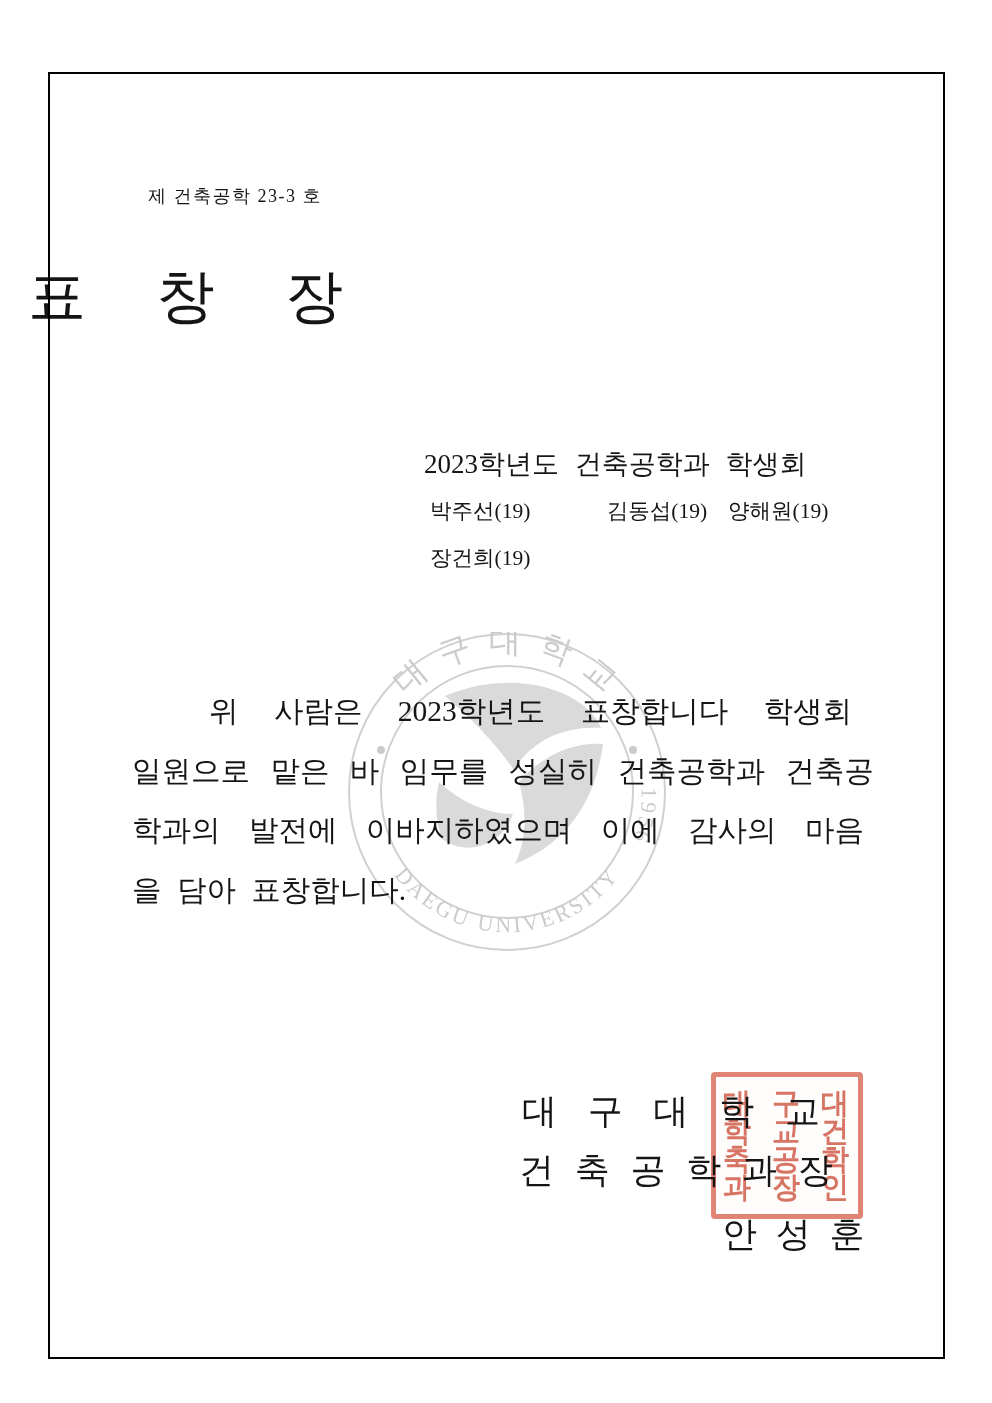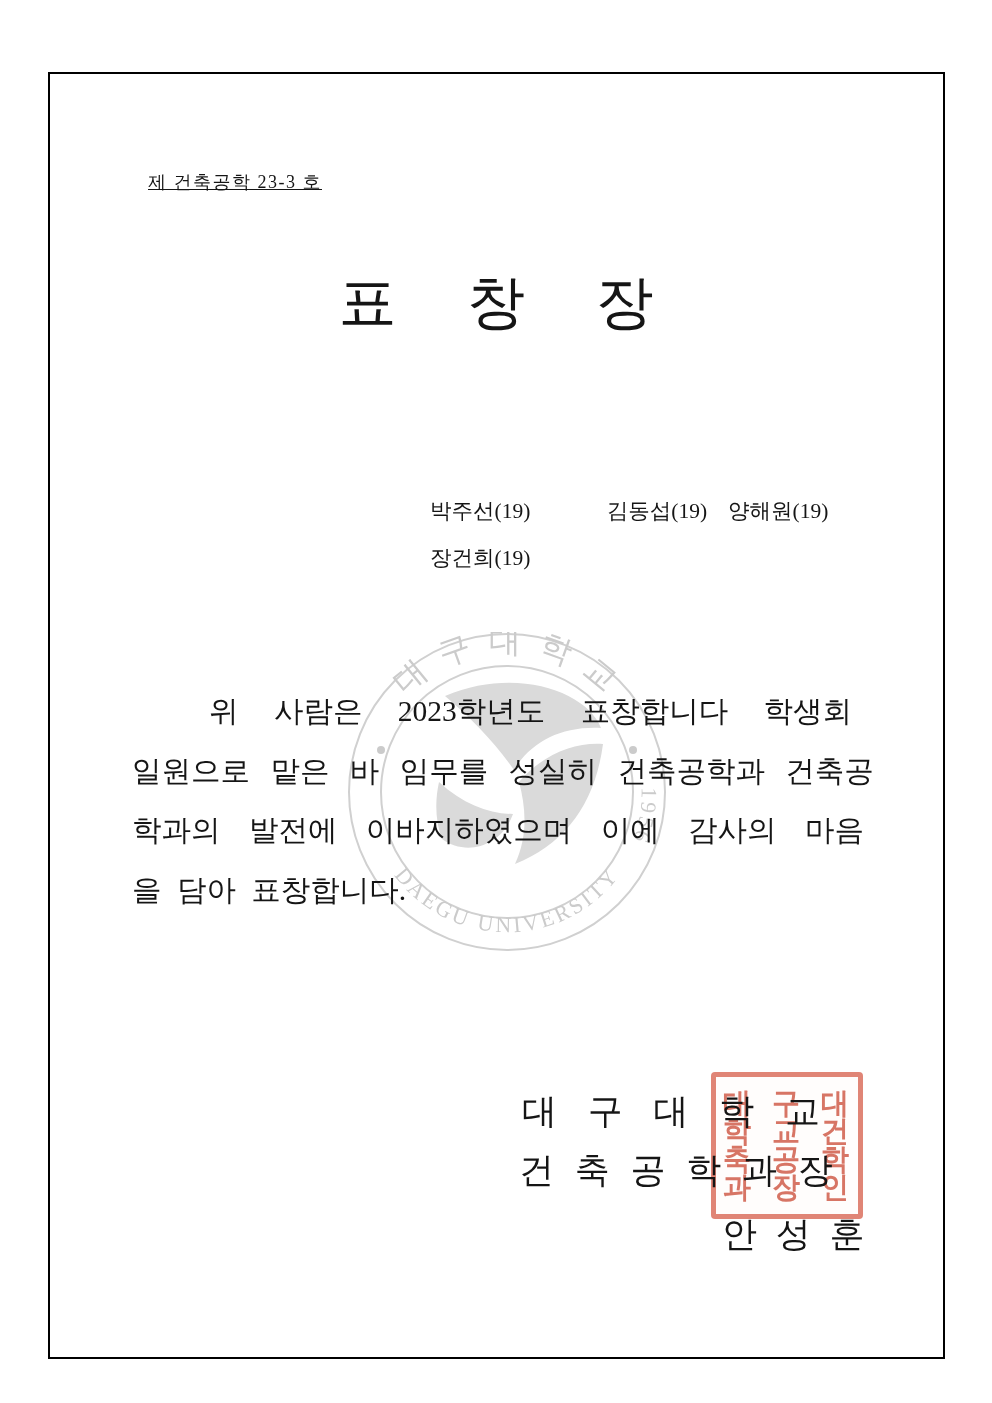--- a/index.html
+++ b/index.html
@@ -5,25 +5,25 @@
   html,body { margin:0; padding:0; background:#ffffff; }
   .page {
     position:relative; width:992px; height:1403px; background:#ffffff;
     font-family:"Liberation Serif","DejaVu Serif",serif; color:#151515; overflow:hidden;
   }
   .frame {
     position:absolute; left:48px; top:72px; width:893px; height:1283px;
     border:2px solid #000; z-index:3; pointer-events:none;
   }
   .doc-number {
-    position:absolute; left:148px; top:170px; font-size:18px; letter-spacing:1.5px; z-index:2;text-decoration:underline;
+    position:absolute; left:148px; top:184px; font-size:18px; letter-spacing:1.5px; z-index:2;
   }
   .title {
-    position:absolute; left:0; top:258px; width:100%; text-align:center;
-    font-size:58px; letter-spacing:28px; text-indent:28px; font-weight:500; z-index:2;margin-top:6px;
+    position:absolute; left:0; top:258px; width:100%; 
+    font-size:58px; letter-spacing:28px; text-indent:28px; font-weight:500; z-index:2;
   }
   .recipient-group {
     position:absolute; left:424px; top:446px; font-size:27px; word-spacing:9px; z-index:2;
   }
   .members { position:absolute; left:430px; top:496px; font-size:21.5px; z-index:2; }
   .members-row { display:flex; height:46.5px; align-items:flex-start; }
   .members-cell { display:block; }
   .members-cell.c1 { width:156px; }
   .members-cell.c2 { width:142px;text-align:center; }
   .body-text { position:absolute; left:132px; top:692px; width:745px; font-size:29.5px; z-index:2; }
@@ -81,20 +81,21 @@
       <path d="M 92 150 C 116 172 142 182 166 182 C 154 216 118 224 95 207 C 88 189 88 168 92 150 Z"></path>
     </g>
   </svg>
 
   <div class="frame"></div>
 
   <div class="doc-number">제 건축공학 23-3 호</div>
 
   <div class="title">표 창 장</div>
 
+  <div class="recipient-group">2023학년도 건축공학과 학생회</div>
 
   <div class="members">
     <div class="members-row">
       <span class="members-cell c1">박주선(19)</span>
       <span class="members-cell c2">김동섭(19)</span>
       <span class="members-cell c3">양해원(19)</span>
     </div>
     <div class="members-row">
       <span class="members-cell c1">장건희(19)</span>
     </div>

